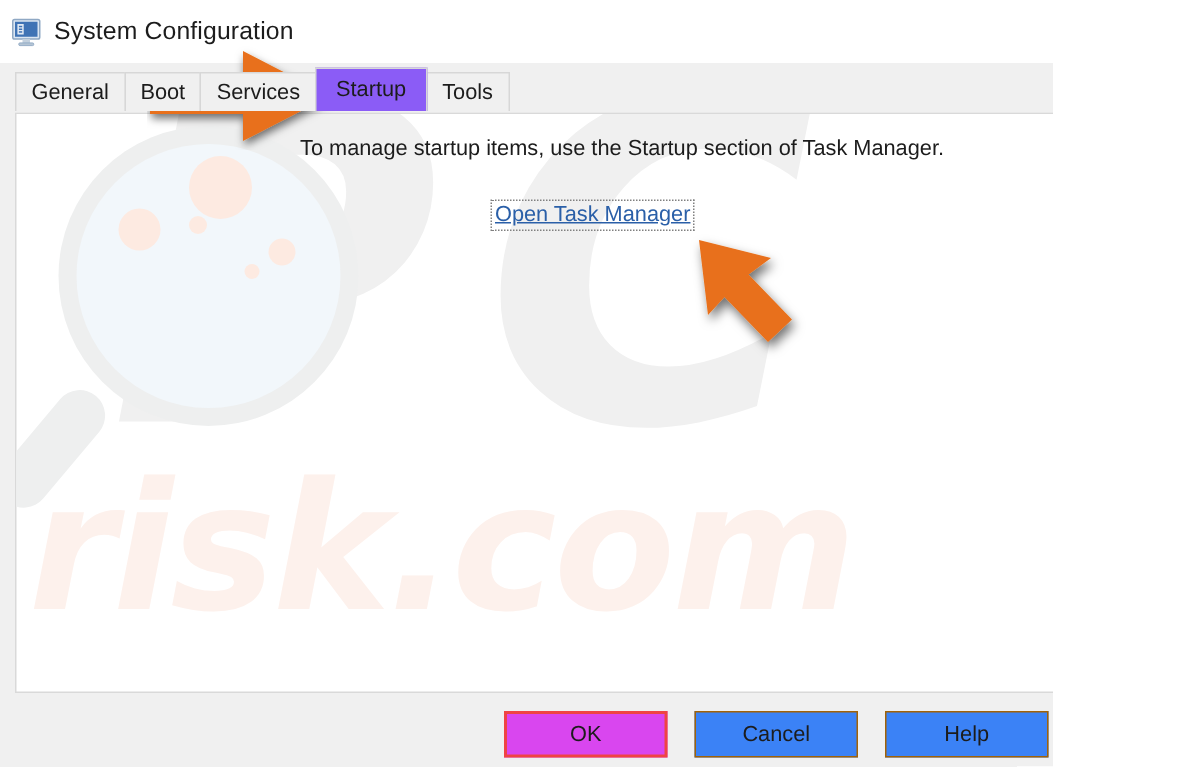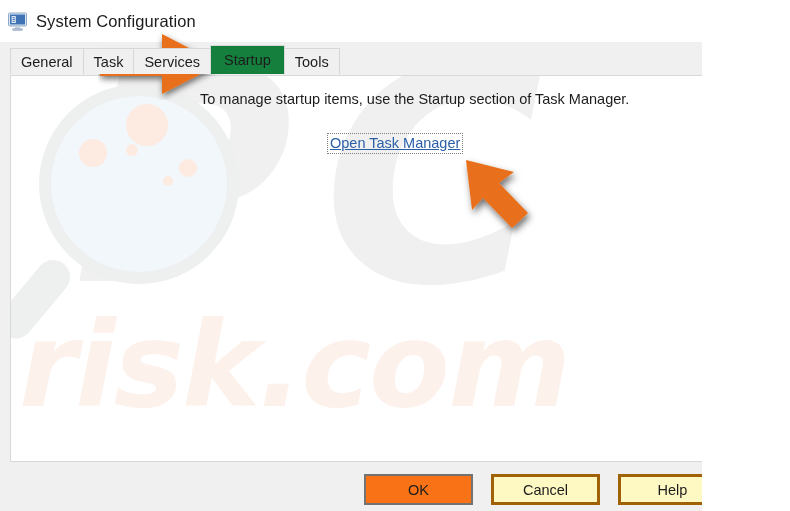--- a/index.html
+++ b/index.html
@@ -86,21 +86,21 @@
     background: #f0f0f0;
     border: 1px solid #d7d7d7;
     border-bottom: none;
     margin-right: -1px;
     box-sizing: border-box;
     white-space: nowrap;
     position: relative;
     z-index: 1;
   }
   .tab.active {
-    background: #15803d;
+    background: #8b5cf6;
     border-color: #d7d7d7;
     height: 29px;
     line-height: 28px;
     margin-top: -3px;
     z-index: 5;
     padding: 0 13px;
   }
 
   
   .panel {
@@ -229,34 +229,33 @@
     position: absolute;
     left: 336px;
     top: 474px;
     display: flex;
     gap: 18px;
   }
   .btn {
     width: 109px;
     height: 31px;
     box-sizing: border-box;
-    background: #fef9c3;
-    border: 3px solid #a16207;
+    background: #3b82f6;
+    border: 1px solid #a16207;
     font-size: 14.5px;
     color: #1c1c1c;
     font-family: "Liberation Sans", sans-serif;
     display: flex;
     align-items: center;
     justify-content: center;
     cursor: pointer;
   }
   .btn.focused {
-    border: 2px solid #737373;
-    background: #f97316;
-    margin-left: 28px;
+    border: 2px solid #ef4444;
+    background: #d946ef;
   }
   .btn.disabled {
     background: #cccccc;
     border: 1px solid #bfbfbf;
     color: #a0a0a0;
     cursor: default;
   }
 
   
   .anno {
@@ -289,21 +288,21 @@
       <svg width="17" height="17" viewBox="0 0 17 17">
         <line x1="2" y1="2" x2="15" y2="15" stroke="#3a3a3a" stroke-width="1.4"></line>
         <line x1="15" y1="2" x2="2" y2="15" stroke="#3a3a3a" stroke-width="1.4"></line>
       </svg>
     </div>
   </div>
 
   <div class="tabstrip">
     <div class="tabs">
       <div class="tab">General</div>
-      <div class="tab">Task</div>
+      <div class="tab">Boot</div>
       <div class="tab">Services</div>
       <div class="tab active">Startup</div>
       <div class="tab">Tools</div>
     </div>
   </div>
 
   <div class="panel">
 
     <div class="watermark">
       <div class="wm-pc">PC</div>

